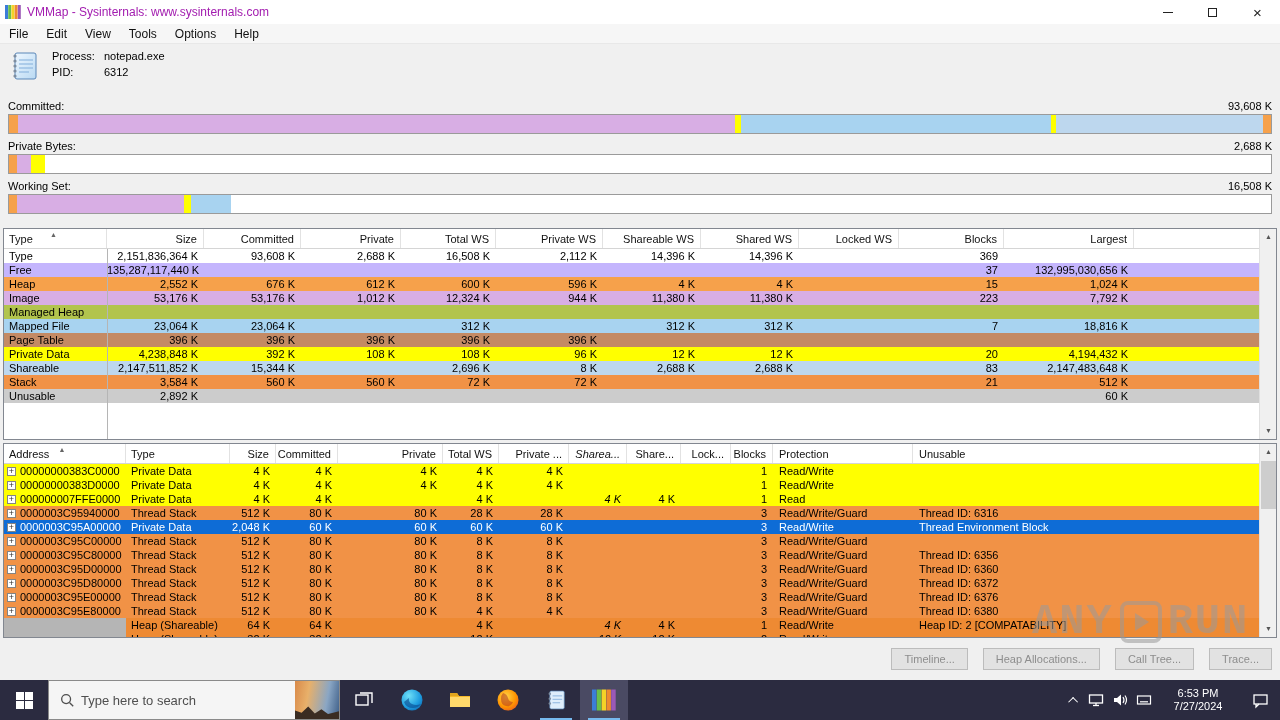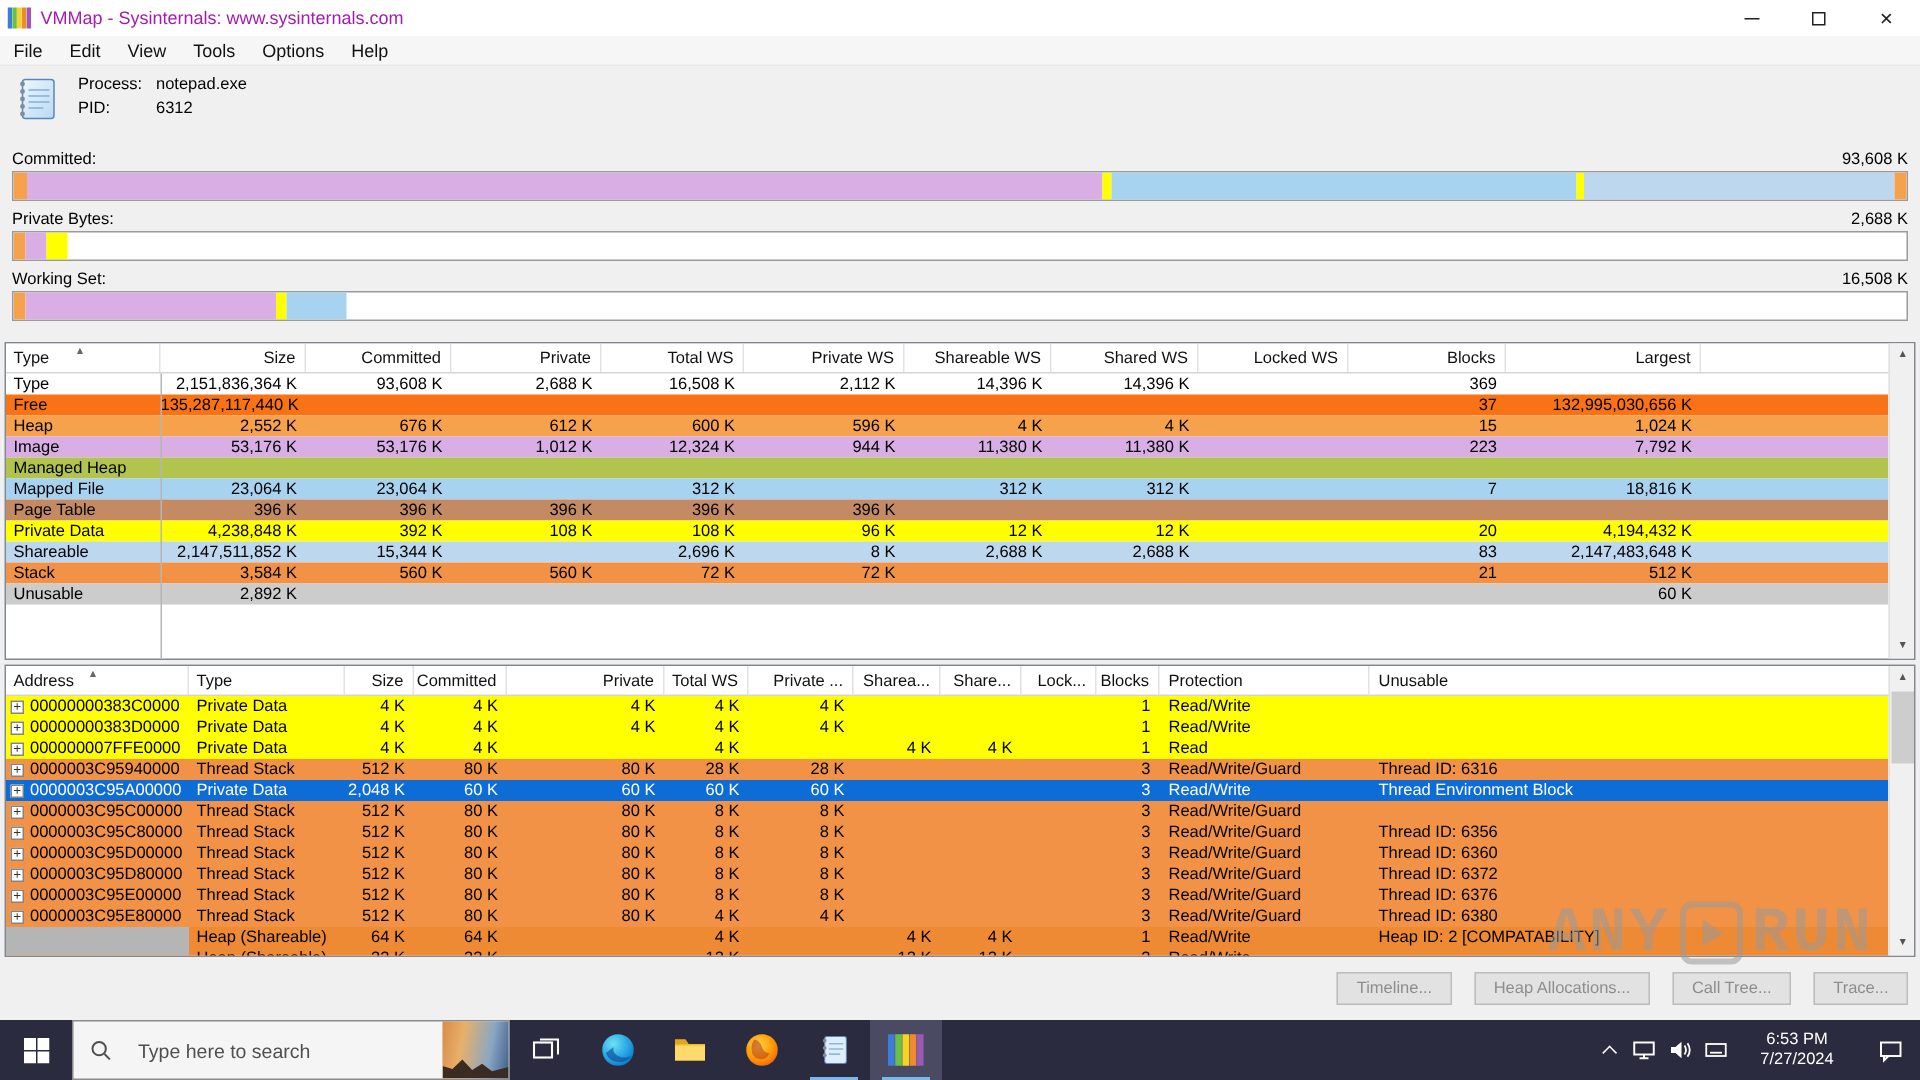--- a/index.html
+++ b/index.html
@@ -52,21 +52,21 @@
   
   .tt-c0{width:103px;} .tt-c1{width:97px;} .tt-c2{width:97px;} .tt-c3{width:100px;}
   .tt-c4{width:95px;} .tt-c5{width:107px;} .tt-c6{width:98px;} .tt-c7{width:98px;}
   .tt-c8{width:100px;} .tt-c9{width:105px;} .tt-c10{width:130px;}
   #type-table { top:228px; height:212px; }
   .tt-vline { position:absolute; left:103px; top:20px; bottom:0; width:1px; background:#b5b5b5; z-index:3; }
 
   
   .bt-c0{width:122px; display:flex; align-items:center;} .bt-c1{width:104px;} .bt-c2{width:46px;}
   .bt-c3{width:62px;} .bt-c4{width:105px;} .bt-c5{width:56px;} .bt-c6{width:70px;}
-  .bt-c7{width:58px;} .bt-c8{width:54px;} .bt-c9{width:50px;} .bt-c10{width:42px;}
+  .bt-c7{width:58px;font-style:italic;} .bt-c8{width:54px;} .bt-c9{width:50px;} .bt-c10{width:42px;}
   .bt-c11{width:140px; padding-left:6px;} .bt-c12{flex:1; padding-left:6px;}
   #region-table { top:443px; height:195px; }
   .plusbox { display:inline-block; width:9px; height:9px; border:1px solid #848484; background:#fff; font-size:9px; line-height:7px; text-align:center; color:#333; margin:0 4px 0 3px; flex:none; }
   .group-addr { background:#b5b5b5; align-self:stretch; }
   .t-row.selected { background:#0e6cd6; color:#fff; }
 
   
   .vscroll { position:absolute; top:0; right:0; bottom:0; width:17px; background:#f0f0f0; border-left:1px solid #e0e0e0; z-index:4; }
   .sb-btn { position:absolute; left:0; width:17px; height:16px; font-size:7px; color:#555; text-align:center; line-height:16px; background:#f0f0f0; }
   .sb-up { top:0; } .sb-down { bottom:0; }
@@ -79,21 +79,21 @@
   
   .watermark { position:absolute; top:598px; left:1032px; display:flex; align-items:center; opacity:0.55; color:#9a9a9a; z-index:6; pointer-events:none; }
   .wm-text { font-size:42px; font-weight:bold; letter-spacing:2px;font-family:Liberation Mono, monospace; }
   .wm-logo { width:42px; height:42px; border:4px solid #9a9a9a; border-radius:8px; margin:0 6px; position:relative; }
   .wm-play { position:absolute; left:11px; top:8px; width:0; height:0; border-left:14px solid #9a9a9a; border-top:9px solid transparent; border-bottom:9px solid transparent; }
 
   
   .taskbar { position:absolute; left:0; bottom:0; width:1280px; height:40px; background:#2b2b40; display:flex; align-items:stretch; z-index:10; }
   .tb-start { width:48px; display:flex; align-items:center; justify-content:center; }
   .tb-search { width:292px; background:#f5f5f5; border:1px solid #8a8a8a; display:flex; align-items:center; position:relative; }
-  .tb-search-text { color:#4f4f4f; font-size:13px; margin-left:17px; }
+  .tb-search-text { color:#4f4f4f; font-size:13px; margin-left:6px; }
   .tb-search-img { position:absolute; right:0; top:0; width:44px; height:38px; background:linear-gradient(100deg,#d98a4a 0%,#e8b06a 30%,#8aa6c4 70%,#3d5e88 100%); overflow:hidden; }
   .tb-search-img .silhouette { position:absolute; bottom:0; left:0; right:0; height:14px; background:#3a2c22; clip-path:polygon(0 100%,0 40%,15% 55%,30% 10%,45% 60%,60% 30%,75% 65%,100% 45%,100% 100%); }
   .tb-btn { width:48px; display:flex; align-items:center; justify-content:center; position:relative; }
   .tb-btn.running::after { content:""; position:absolute; bottom:0; left:8px; right:8px; height:2px; background:#76b9ed; }
   .tb-btn.active { background:#4a4a63; }
   .tb-right { margin-left:auto; display:flex; align-items:center; }
   .tb-chevron { width:20px; display:flex; justify-content:center; }
   .tb-chevron span { width:7px; height:7px; border-left:1.5px solid #fff; border-top:1.5px solid #fff; transform:rotate(45deg) translateY(2px); display:block; }
   .tray-icon { width:24px; display:flex; justify-content:center; align-items:center; }
   .tb-clock { width:72px; color:#fff; font-size:11px; text-align:center; line-height:13px; margin:0 6px; }
@@ -228,21 +228,21 @@
           <div class="t-cell tt-c2 num">93,608 K</div>
           <div class="t-cell tt-c3 num">2,688 K</div>
           <div class="t-cell tt-c4 num">16,508 K</div>
           <div class="t-cell tt-c5 num">2,112 K</div>
           <div class="t-cell tt-c6 num">14,396 K</div>
           <div class="t-cell tt-c7 num">14,396 K</div>
           <div class="t-cell tt-c8 num"></div>
           <div class="t-cell tt-c9 num">369</div>
           <div class="t-cell tt-c10 num"></div>
         </div>
-        <div class="t-row" style="background: #f97316;">
+        <div class="t-row" style="background: #c4b5fd;">
           <div class="t-cell tt-c0 txt">Free</div>
           <div class="t-cell tt-c1 num">135,287,117,440 K</div>
           <div class="t-cell tt-c2 num"></div>
           <div class="t-cell tt-c3 num"></div>
           <div class="t-cell tt-c4 num"></div>
           <div class="t-cell tt-c5 num"></div>
           <div class="t-cell tt-c6 num"></div>
           <div class="t-cell tt-c7 num"></div>
           <div class="t-cell tt-c8 num"></div>
           <div class="t-cell tt-c9 num">37</div>

